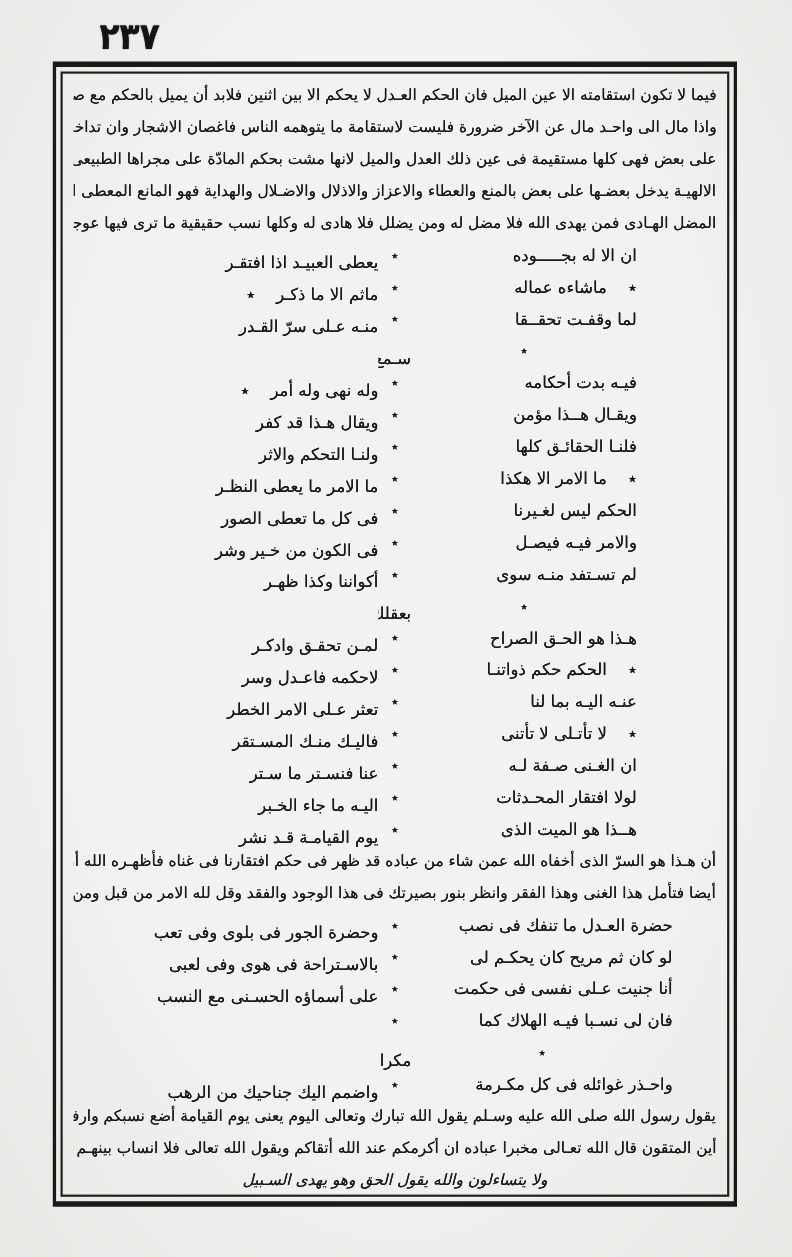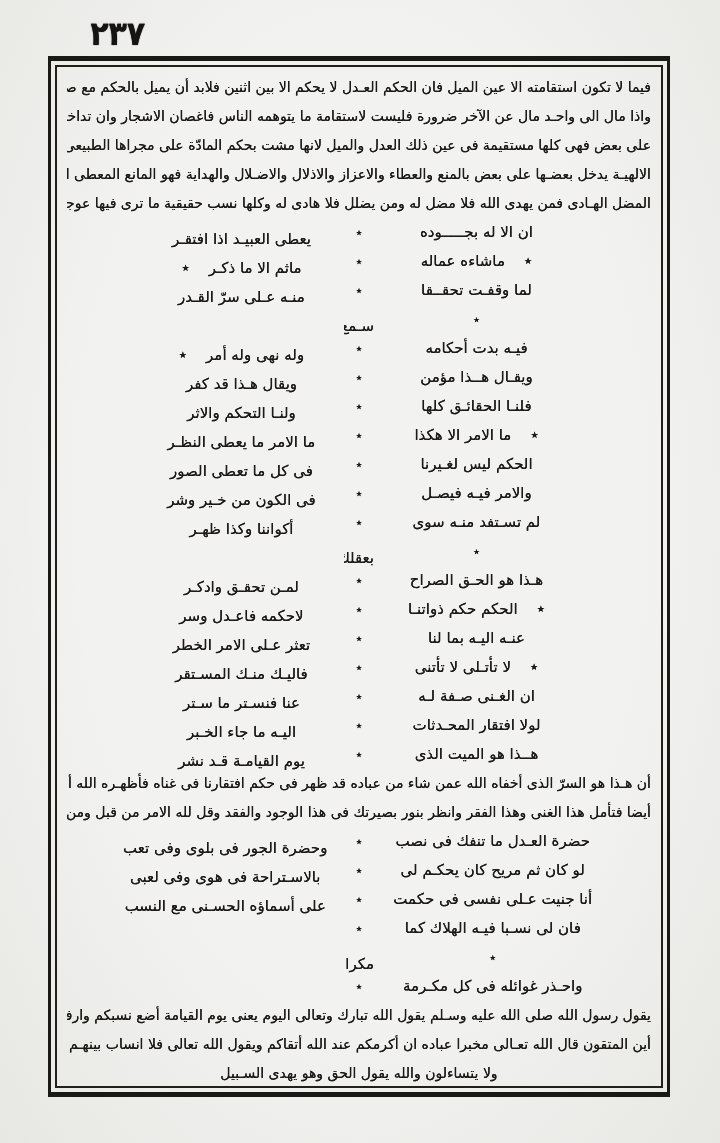--- a/index.html
+++ b/index.html
@@ -35,32 +35,32 @@
     direction:rtl;
     text-shadow:0 0 0.5px currentColor;
   }
   .prose-line{
     height:29px;line-height:29px;
     font-size:14px;
     text-align:justify;text-align-last:justify;
     overflow:hidden;white-space:nowrap;
   }
   .prose-line.centered{
-    text-align:center;text-align-last:center;
+    text-align:center;text-align-last:center;font-style:italic;
   }
   .poem{width:440px;margin:0 auto;}
   .poem.wide{width:505px;}
   .verse{
     display:grid;grid-template-columns:1fr 30px 1fr;
     height:29px;line-height:29px;font-size:15px;
     align-items:center;
   }
   .hem{white-space:pre;overflow:hidden;}
-  .hem-r{text-align:center;}  
-  .hem-l{text-align:center;margin-top:13px;} 
+  .hem-r{text-align:right;}  
+  .hem-l{text-align:right;margin-top:13px;} 
   .star{
     text-align:center;font-size:12px;line-height:29px;color:#1c1a17;
   }
 </style>
 </head>
 <body>
 
 <div class="page-number">٢٣٧</div>
 
 <div class="frame">
@@ -196,20 +196,21 @@
           <span class="hem hem-r">فان لى نسـبا فيـه الهلاك كما</span>
           <span class="star">٭</span>
         </div>
         <div class="verse">
           <span class="star">٭</span>
           <span class="hem hem-l">مكرا خفيا بأهل الوعد والنسب</span>
         </div>
         <div class="verse">
           <span class="hem hem-r">واحـذر غوائله فى كل مكـرمة</span>
           <span class="star">٭</span>
+          <span class="hem hem-l">واضمم اليك جناحيك من الرهب</span>
         </div>
       </div>
 
       <div>
         <div class="prose-line">يقول رسول الله صلى الله عليه وسـلم يقول الله تبارك وتعالى اليوم يعنى يوم القيامة أضع نسبكم وارفع نسبى</div>
         <div class="prose-line">أين المتقون قال الله تعـالى مخبرا عباده ان أكرمكم عند الله أتقاكم ويقول الله تعالى فلا انساب بينهـم يومئذ</div>
         <div class="prose-line centered">ولا يتساءلون والله يقول الحق وهو يهدى السـبيل</div>
       </div>
 
     </div>

